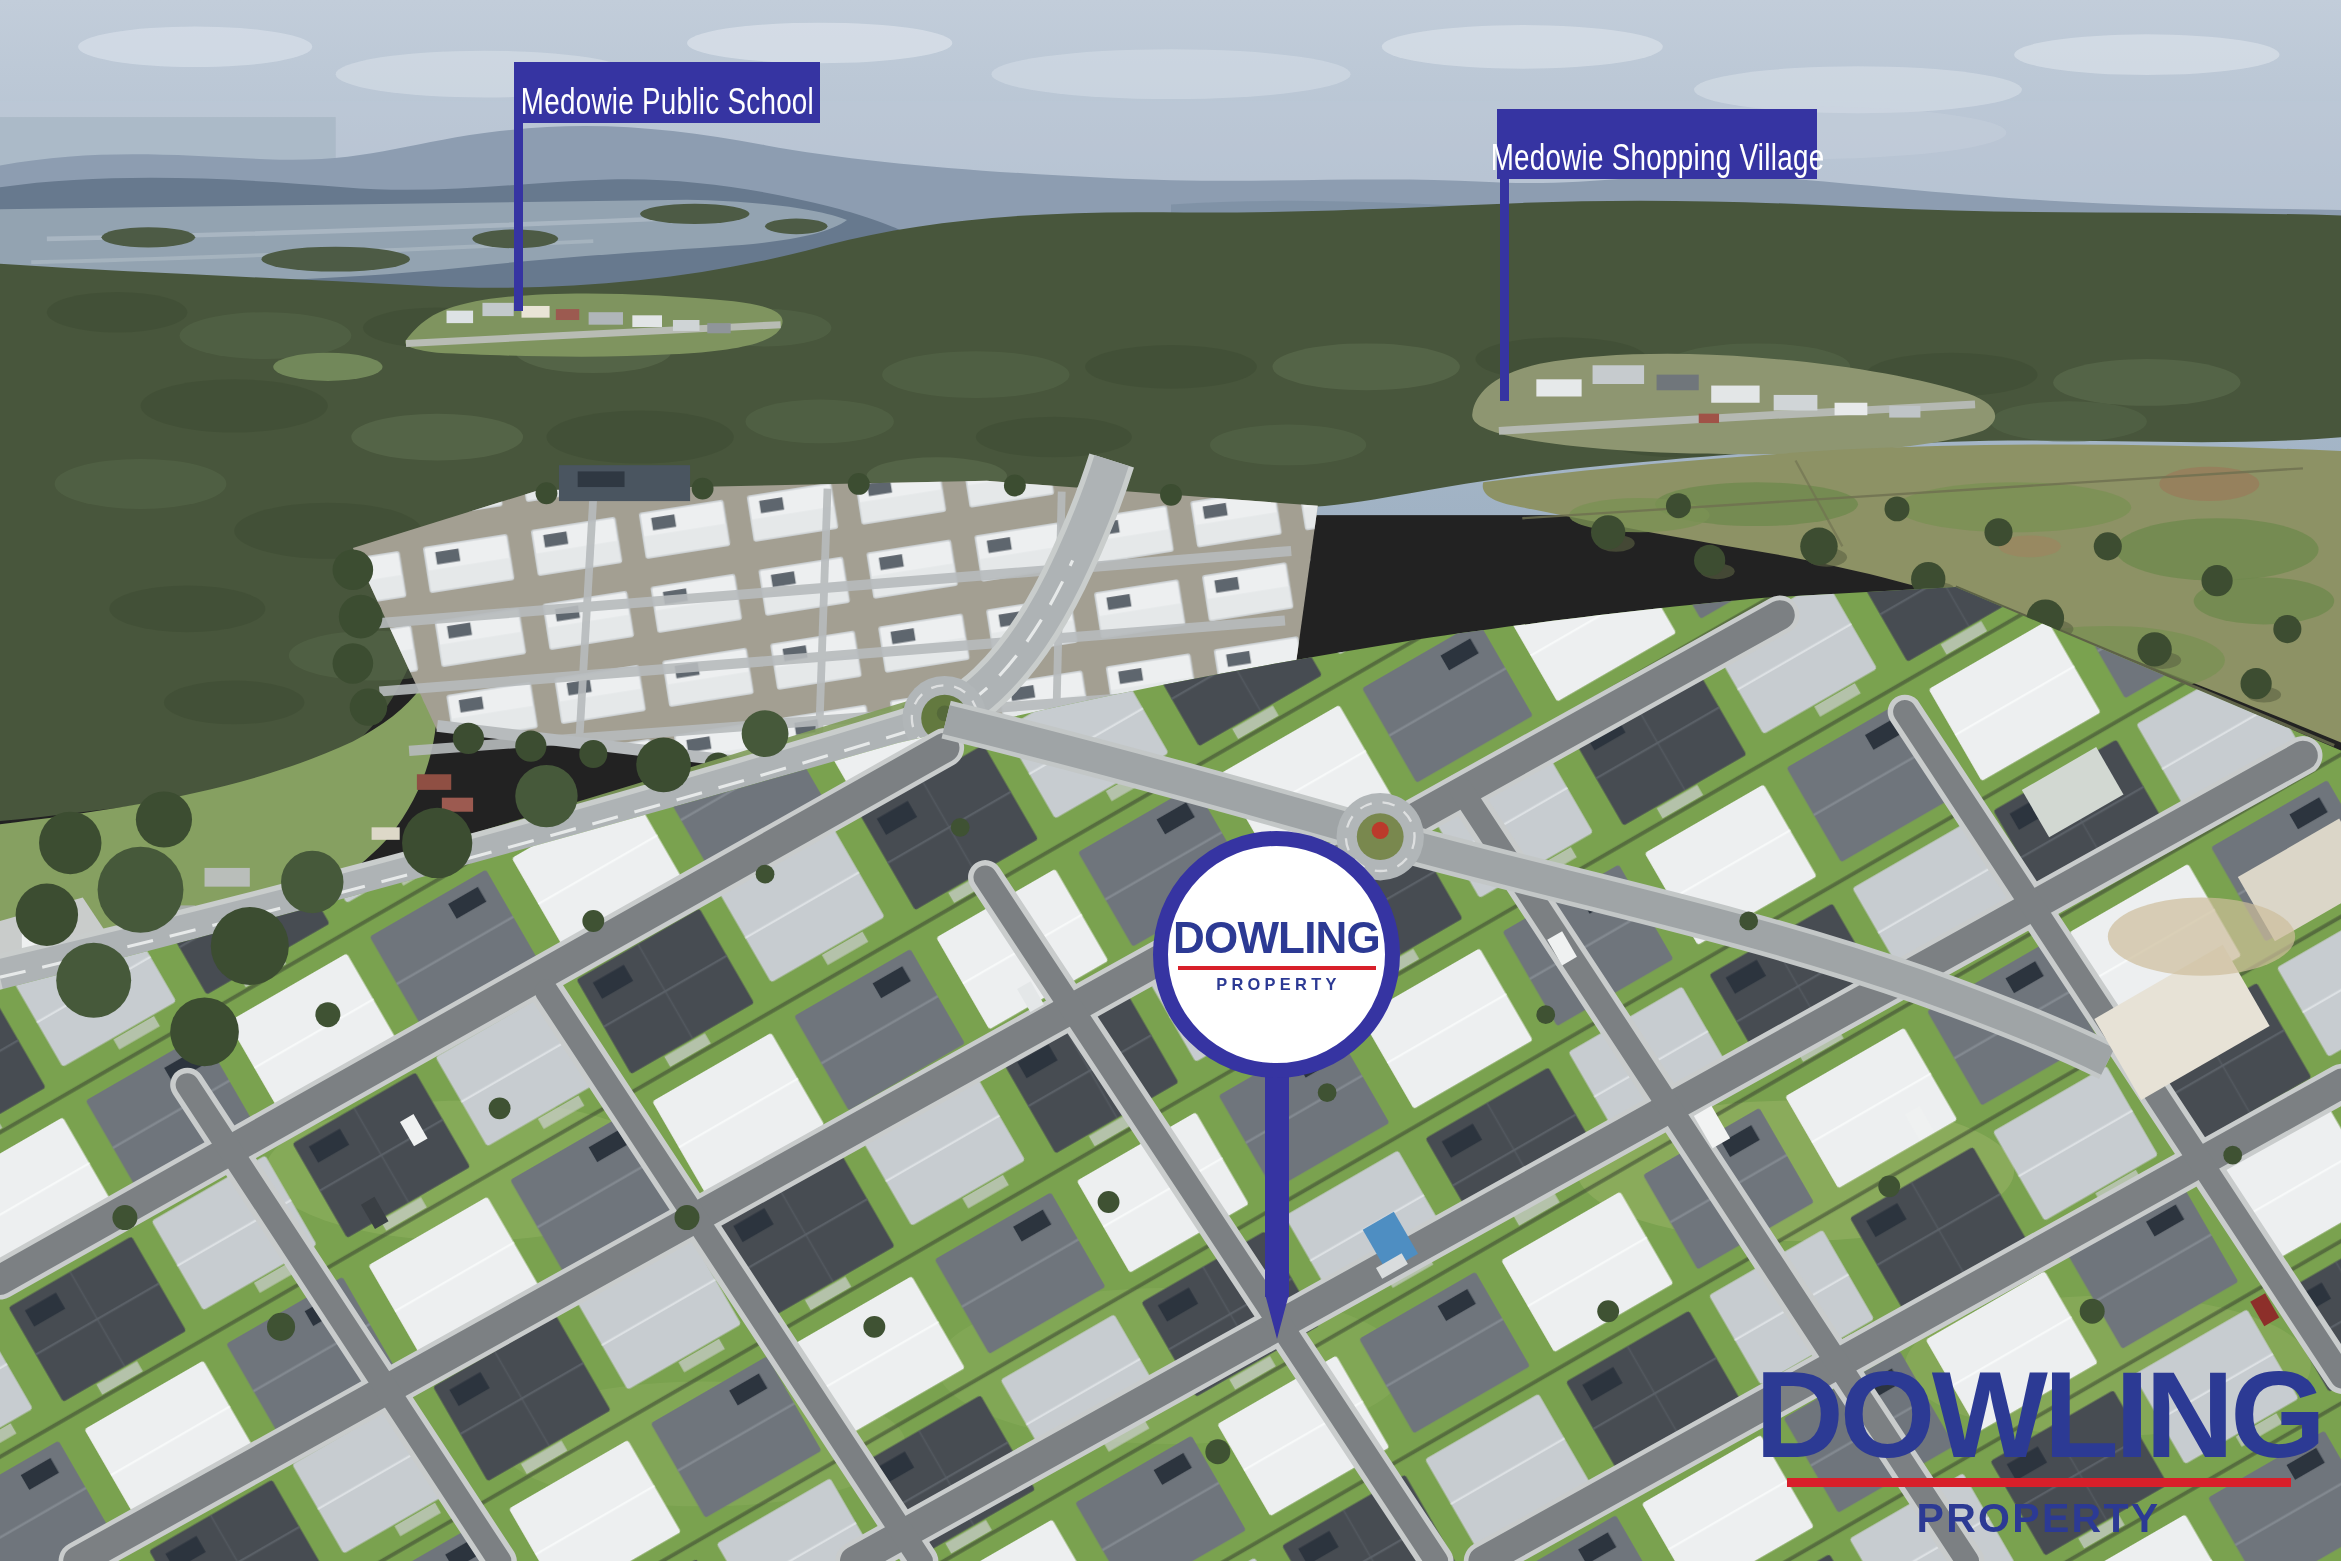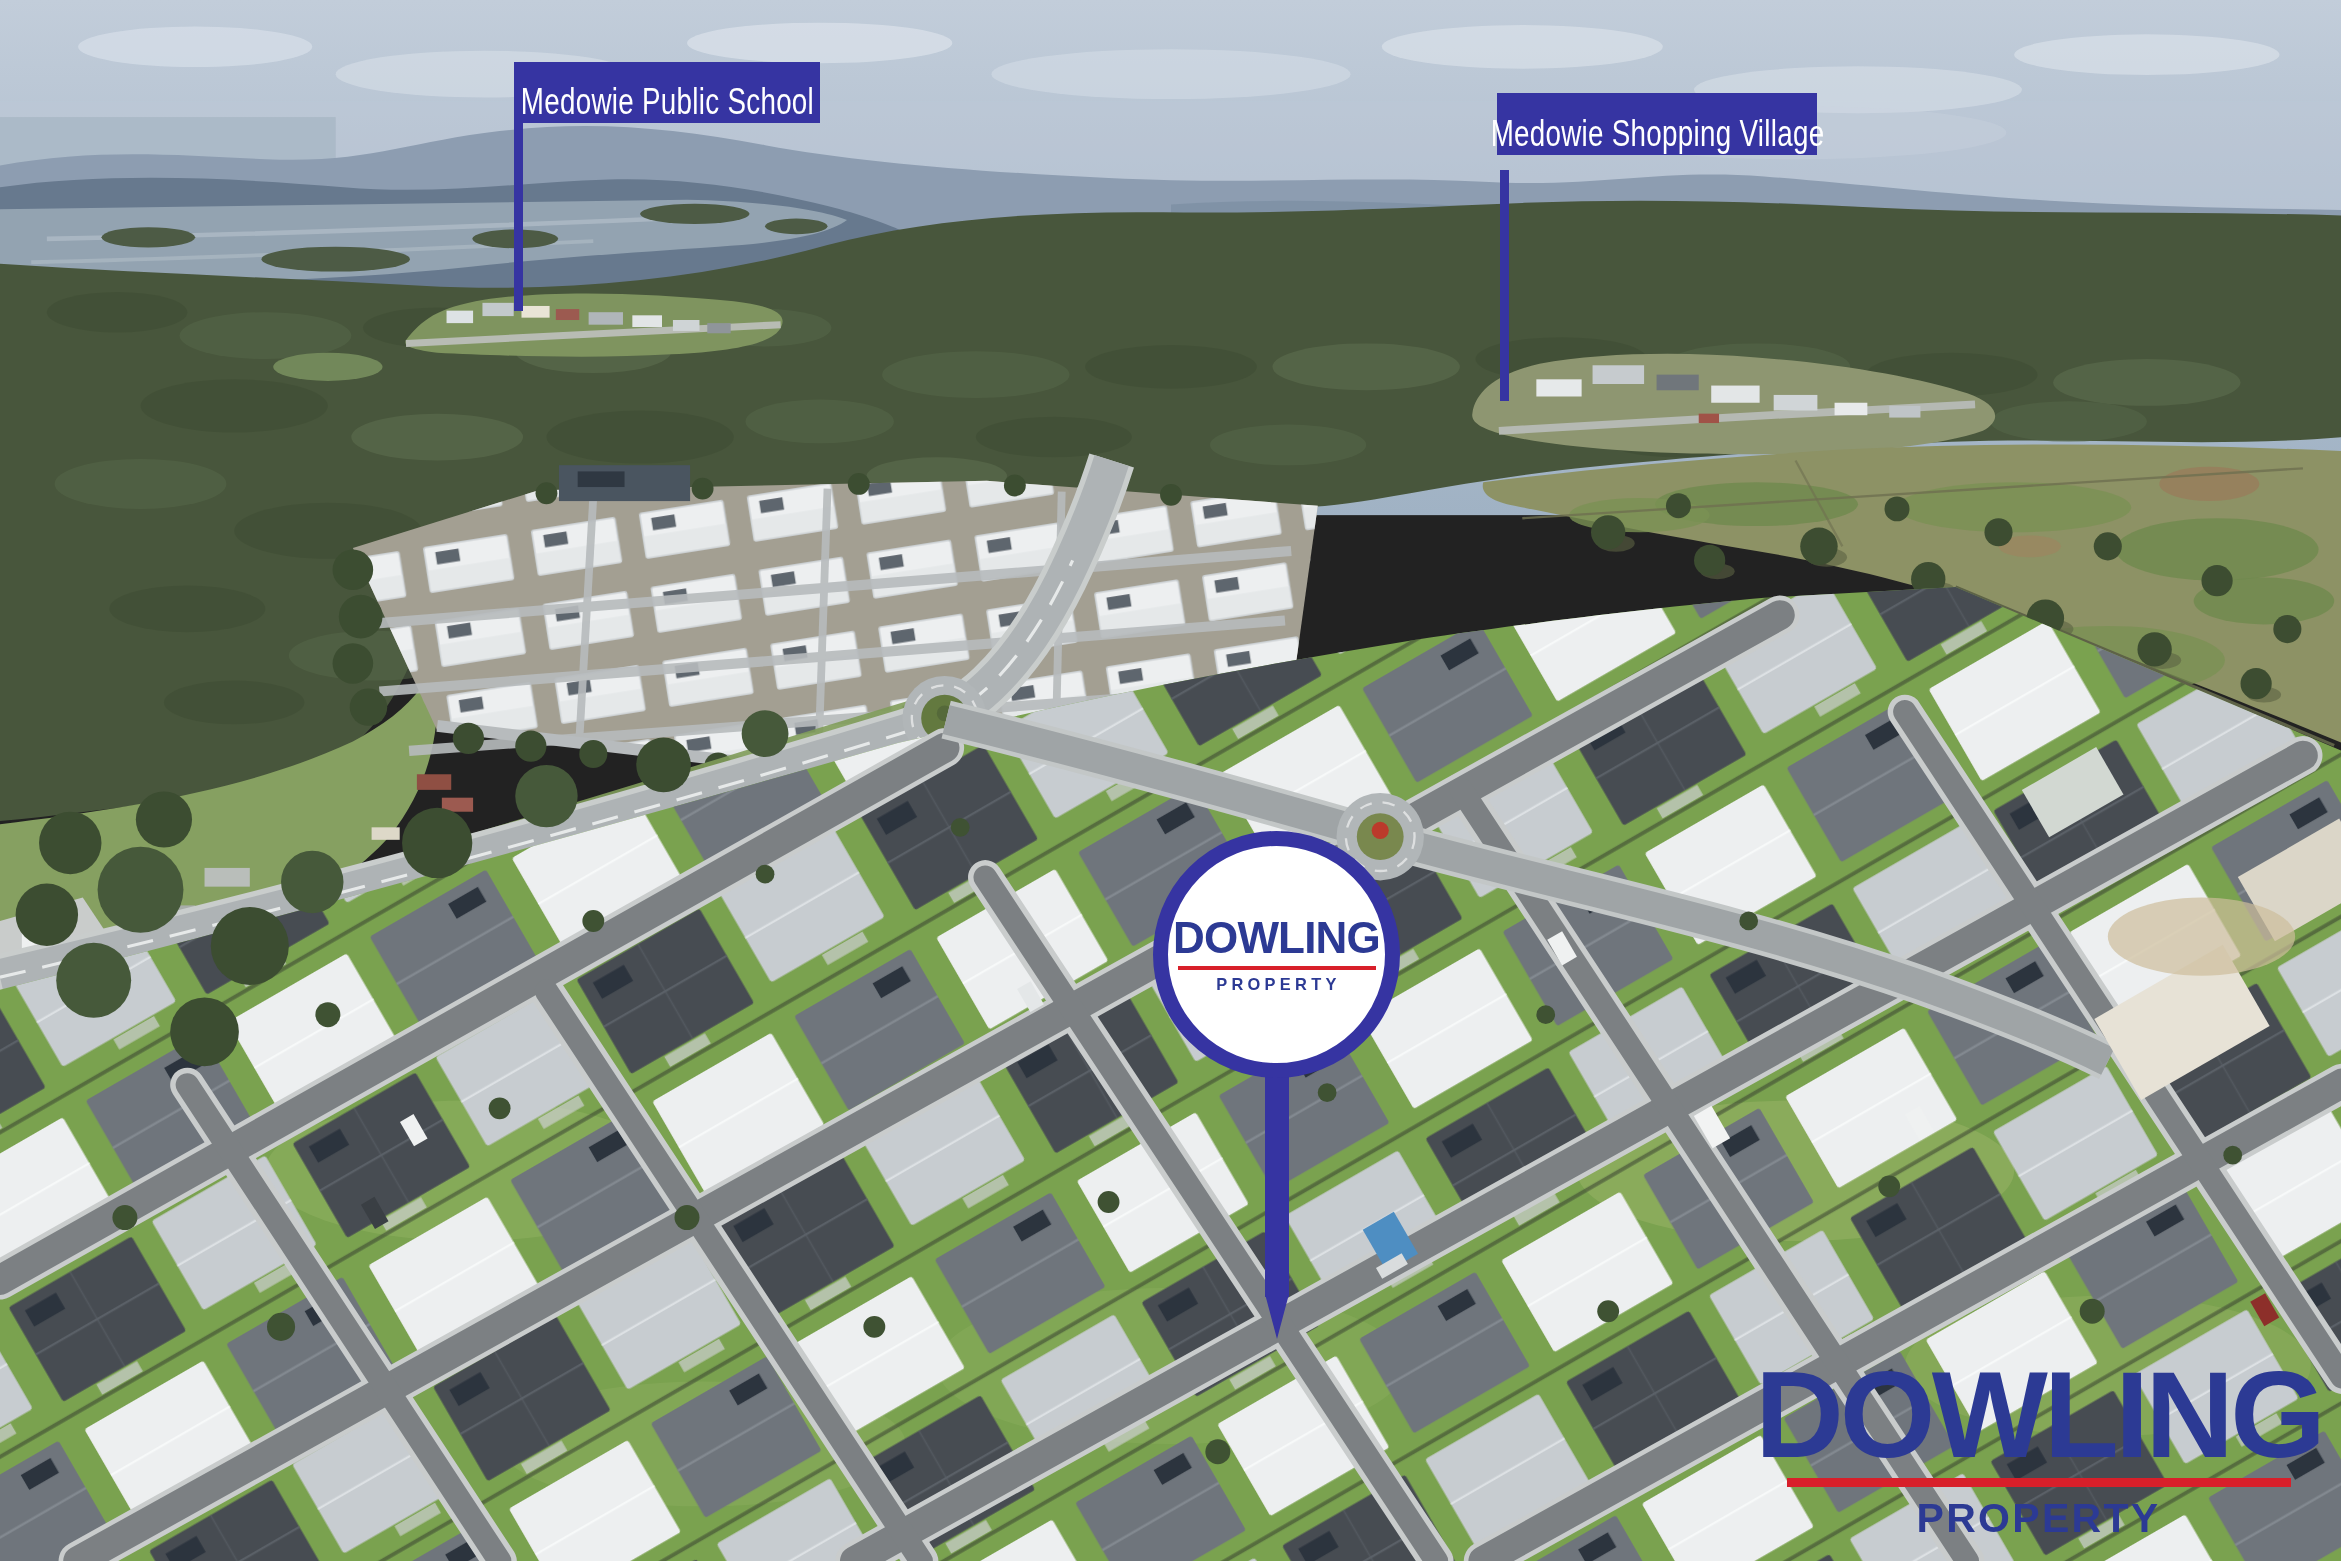--- a/index.html
+++ b/index.html
@@ -380,21 +380,21 @@
         <circle cx="560" cy="1080" r="45"></circle>
     </g>
   </svg>
 
   <div class="leader" style="left:514px;top:122px;height:189px;"></div>
   <div class="callout" style="left:514px;top:62px;width:306px;height:61px;">
     <span>Medowie Public School</span>
   </div>
 
   <div class="leader" style="left:1500px;top:170px;height:231px;"></div>
-  <div class="callout" style="left:1497px;top:93px;width:320px;height:62px;">
+  <div class="callout" style="left:1497px;top:109px;width:320px;height:70px;">
     <span>Medowie Shopping Village</span>
   </div>
 
   <div class="pin-stem"></div>
   <div class="pin-tip"></div>
   <div class="pin-circle">
     <div class="pin-brand">DOWLING</div>
     <div class="pin-rule"></div>
     <div class="pin-sub">PROPERTY</div>
   </div>

